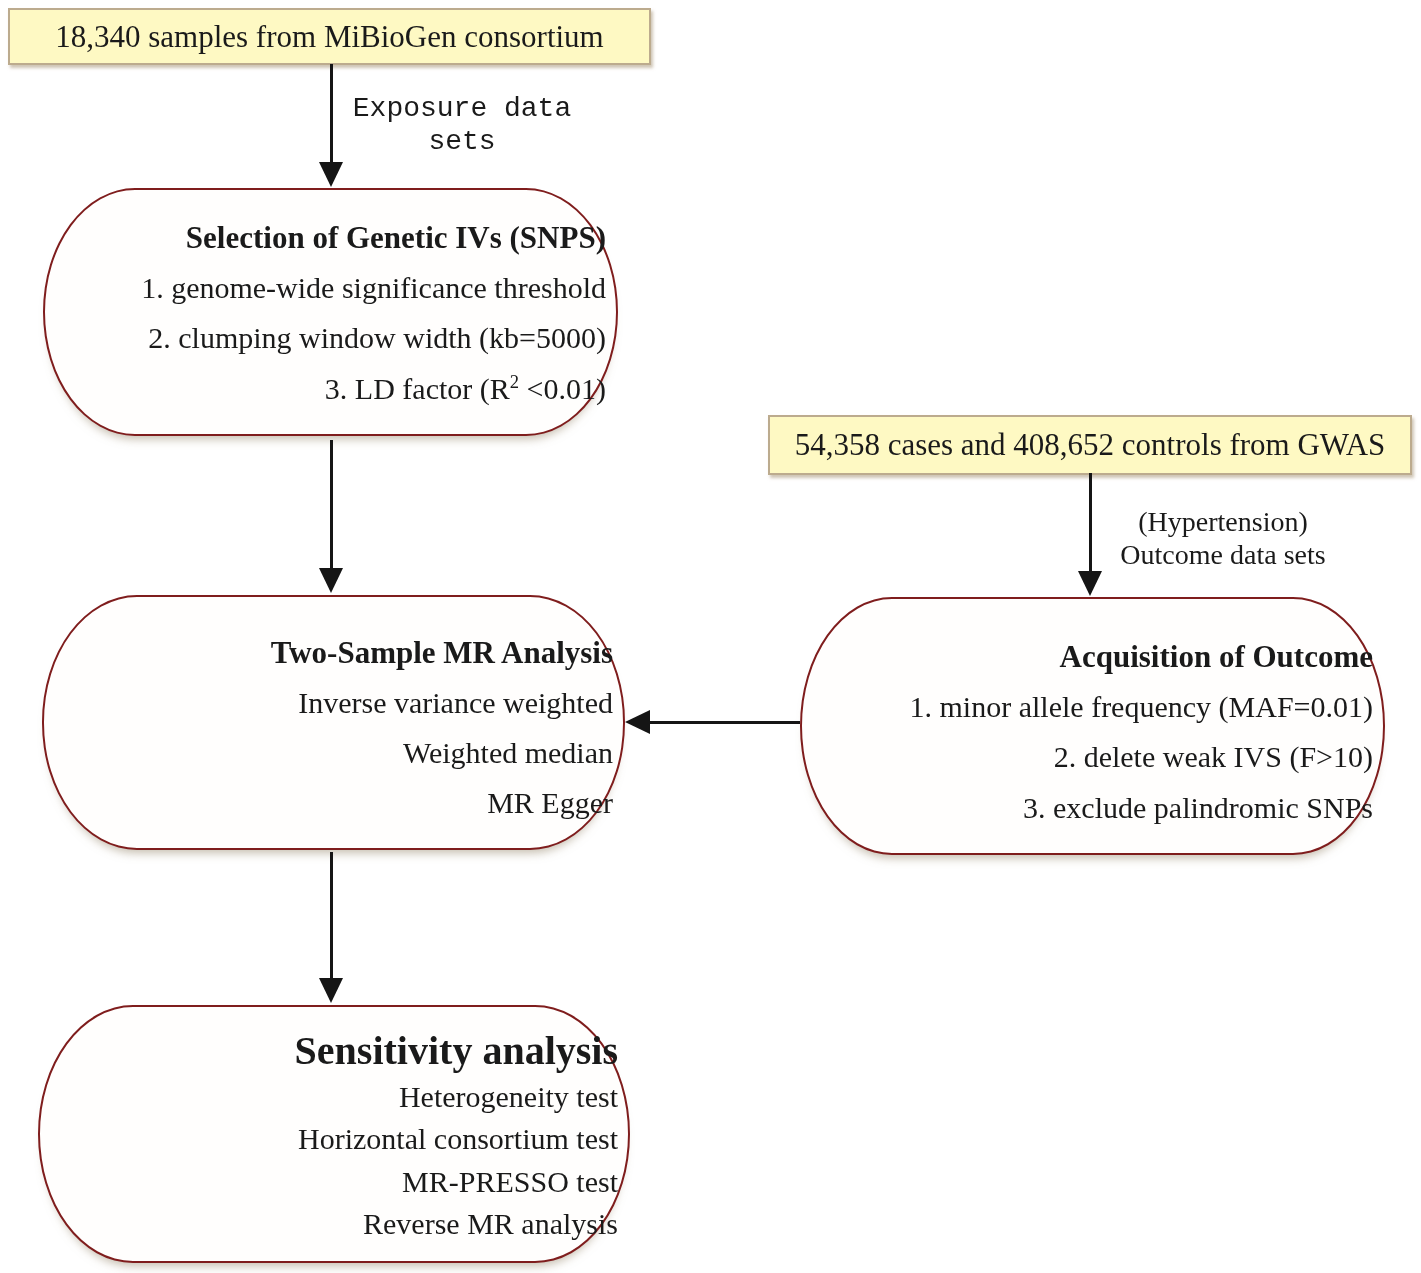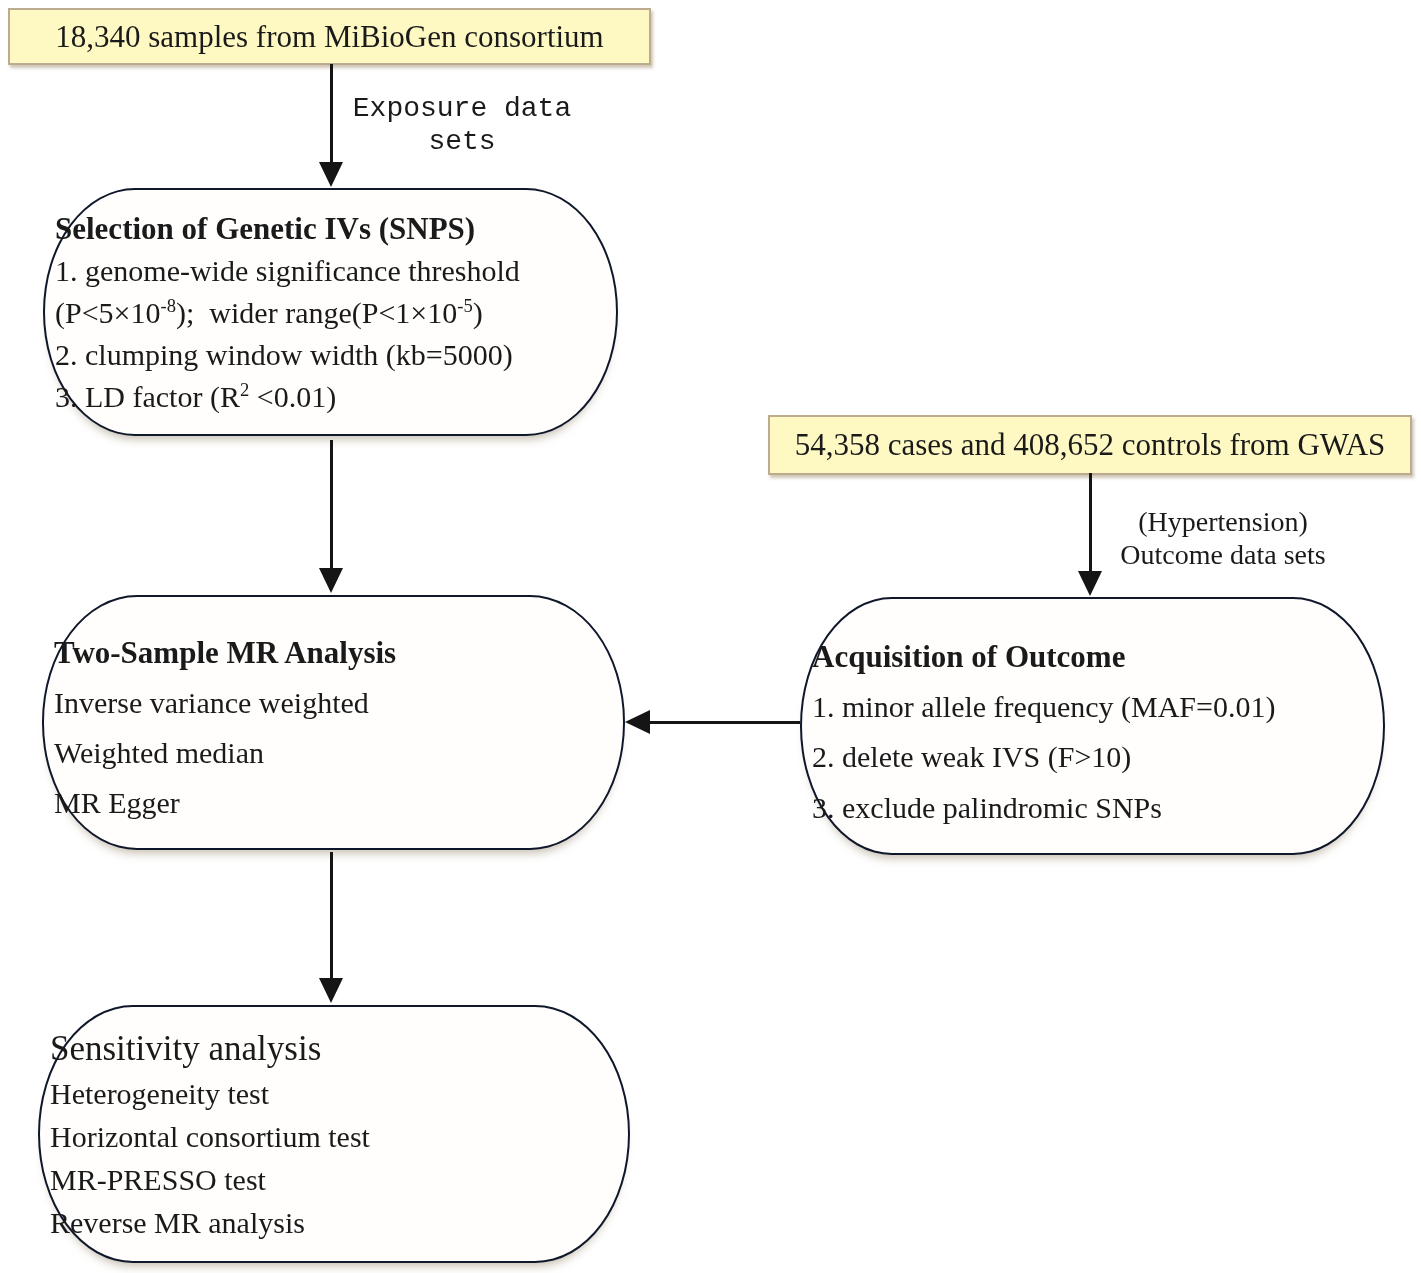--- a/index.html
+++ b/index.html
@@ -19,32 +19,32 @@
     box-shadow: 2px 3px 3px rgba(168, 150, 120, 0.55);
     display: flex;
     align-items: center;
     justify-content: center;
     font-size: 31px;
     text-align: center;
   }
   .round-box {
     position: absolute;
     background: #fffefd;
-    border: 2px solid #0f172a;
+    border: 2px solid #7f1d1d;
     box-shadow: 0 9px 10px -6px rgba(150, 135, 108, 0.55);
     display: flex;
     flex-direction: column;
     justify-content: space-evenly;
-    align-items: flex-start;
+    align-items: flex-end;
     padding: 14px 10px 12px 10px;
     box-sizing: border-box;
     text-align: center;
   }
   .round-box .title { font-weight: bold; font-size: 31px; line-height: 1.15; }
-  .round-box .title-lg { font-weight: normal; font-size: 35px; line-height: 1.1; }
+  .round-box .title-lg { font-weight: bold; font-size: 40px; line-height: 1.1; }
   .round-box .line { font-size: 30px; line-height: 1.15; white-space: pre-wrap; }
   sup { font-size: 0.62em; line-height: 0; vertical-align: super; }
   .shaft-v { position: absolute; width: 3px; background: #151515; }
   .shaft-h { position: absolute; height: 3px; background: #151515; }
   .head-down {
     position: absolute; width: 0; height: 0;
     border-left: 12px solid transparent;
     border-right: 12px solid transparent;
     border-top: 25px solid #151515;
   }
@@ -73,21 +73,20 @@
   <div class="shaft-v" style="left:330px; top:64px; height:100px;"></div>
   <div class="head-down" style="left:319px; top:162px;"></div>
 
   <div class="arrow-label" style="left:342px; top:92px; width:240px;font-family:Liberation Mono, monospace;">
     <div>Exposure data sets</div>
   </div>
 
   <div class="round-box" style="left:43px; top:188px; width:575px; height:248px; border-radius:92px / 124px;">
     <div class="title">Selection of Genetic IVs (SNPS)</div>
     <div class="line">1. genome-wide significance threshold</div>
-    <div class="line"><span>(P&lt;5×10</span><sup>-8</sup><span>);  wider range(P&lt;1×10</span><sup>-5</sup><span>)</span></div>
     <div class="line">2. clumping window width (kb=5000)</div>
     <div class="line"><span>3. LD factor (R</span><sup>2</sup><span> &lt;0.01)</span></div>
   </div>
 
   <div class="shaft-v" style="left:330px; top:440px; height:130px;"></div>
   <div class="head-down" style="left:319px; top:568px;"></div>
 
   <div class="round-box" style="left:42px; top:595px; width:583px; height:255px; border-radius:95px / 127px; padding-top:22px;">
     <div class="title">Two-Sample MR Analysis</div>
     <div class="line">Inverse variance weighted</div>

